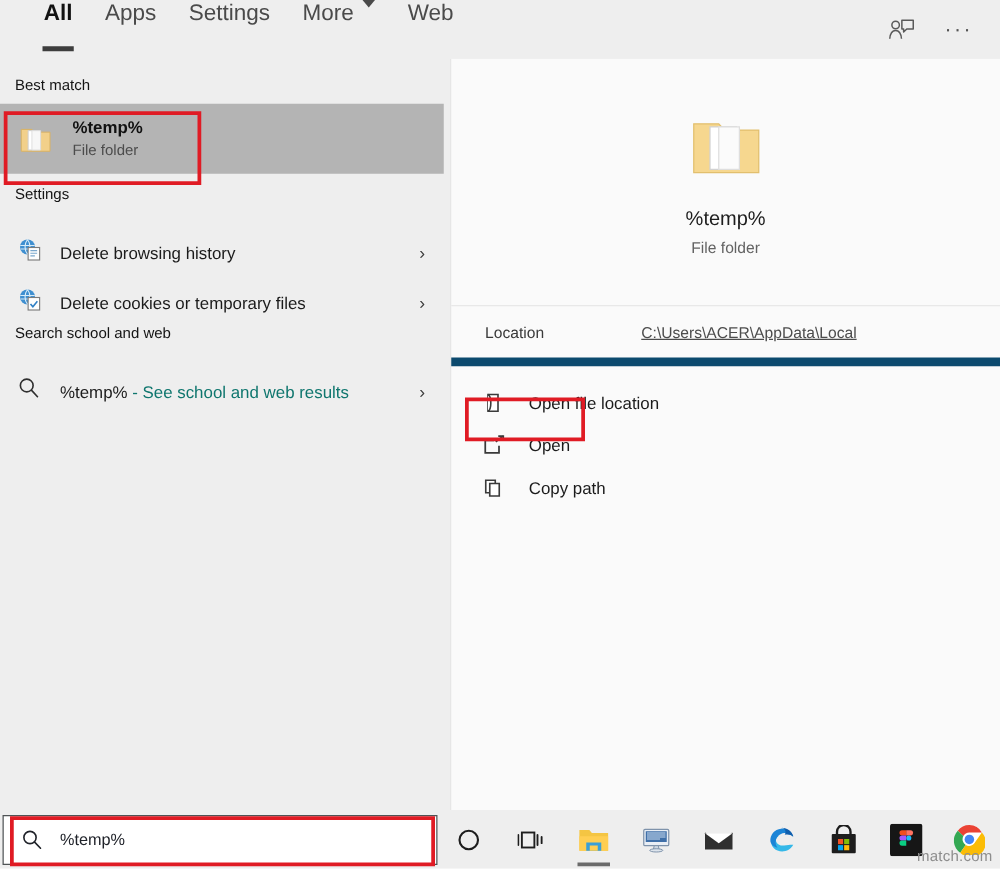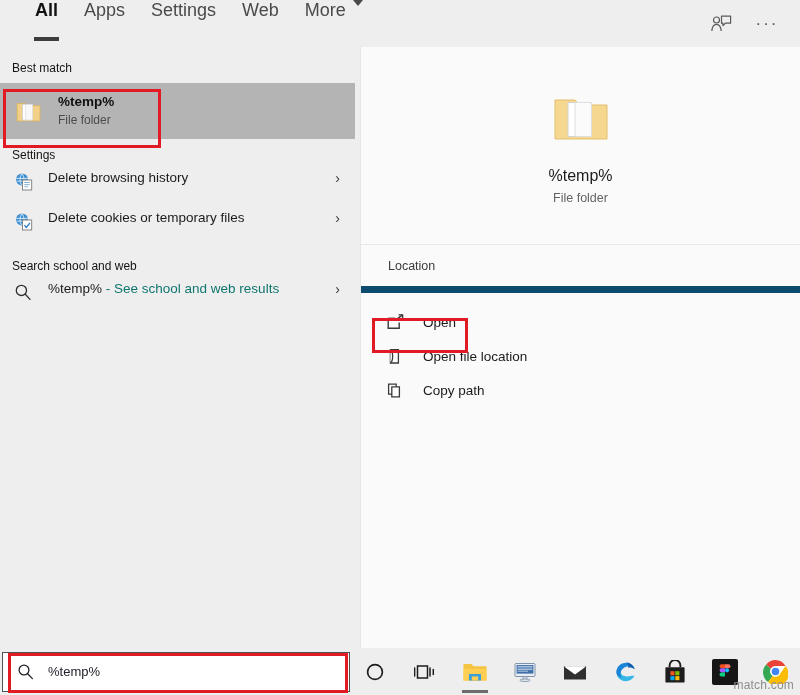--- a/index.html
+++ b/index.html
@@ -81,21 +81,21 @@
   .row-ico {
     width: 32px; flex: 0 0 32px; height: 32px;
     display: flex; align-items: center; justify-content: center;
     margin-right: 14px;
   }
   .row-txt { display: flex; flex-direction: column; justify-content: center; min-width: 0; }
   .row-title { font-size: 13.5px; color: #111; font-weight: bold; line-height: 1.35; }
   .row-sub { font-size: 12px; color: #4c4c4c; line-height: 1.4; }
 
   .srow {
-    display: flex; align-items: flex-start;
+    display: flex; align-items: flex-end;
     height: 40px; padding-left: 12px; padding-right: 16px;
     cursor: default;
   }
   .srow .row-ico { width: 22px; flex: 0 0 22px; height: 22px; margin-right: 14px; }
   .srow-label { font-size: 13.5px; color: #1b1b1b; flex: 1; white-space: nowrap; }
   .srow-label .dim { color: #0f766e; }
   .chev { color: #3b3b3b; font-size: 14px; padding-right: 4px; }
 
   
   .right {
@@ -188,25 +188,25 @@
       <div class="tab active">
         <span>All</span>
       </div>
       <div class="tab">
         <span>Apps</span>
       </div>
       <div class="tab">
         <span>Settings</span>
       </div>
       <div class="tab">
-        <span>Web</span>
-      </div>
-      <div class="tab">
         <span>More</span>
         <span class="caret"></span>
+      </div>
+      <div class="tab">
+        <span>Web</span>
       </div>
 
       <div class="hdr-right">
         <div class="hdr-btn">
           <svg width="22" height="20" viewBox="0 0 22 20">
             <circle cx="6.5" cy="6" r="3" fill="none" stroke="#5a5a5a" stroke-width="1.2"></circle>
             <path d="M1.8 17 C2.2 12.4 4.4 10.4 6.5 10.4 C8.6 10.4 10.8 12.4 11.2 17" fill="none" stroke="#5a5a5a" stroke-width="1.2"></path>
             <path d="M11.5 2.2 H20.6 V9.2 H15.4 L12.9 11.6 V9.2 H11.5 Z" fill="none" stroke="#5a5a5a" stroke-width="1.2" stroke-linejoin="round"></path>
           </svg>
         </div>
@@ -290,49 +290,50 @@
               <path d="M25 15.5 h16.5 v34 h-16.5 Z" fill="#fbfbfb" stroke="#dedede" stroke-width="1"></path>
               <path d="M5 20 h52 v32 H5 Z" fill="none"></path>
             </svg>
           </div>
           <div class="prev-name">%temp%</div>
           <div class="prev-sub">File folder</div>
         </div>
 
         <div class="loc">
           <span class="loc-key">Location</span>
+          <span class="loc-val">C:\Users\ACER\AppData\Local</span>
         </div>
 
         <div class="actions">
+
+          <div class="act">
+            <span class="act-ico">
+              <svg width="17" height="17" viewBox="0 0 17 17">
+                <path d="M3.4 1.6 H11.4 V15 H3.4 Z" fill="#ffffff" stroke="#3a3a3a" stroke-width="1.3"></path>
+                <path d="M3.4 1.6 C6.4 3.3 6.4 13.4 3.4 15" fill="#ffffff" stroke="#3a3a3a" stroke-width="1.3"></path>
+              </svg>
+            </span>
+            <span class="act-label">Open file location</span>
+          </div>
 
           <div class="act">
             <span class="act-ico">
               <svg width="17" height="16" viewBox="0 0 17 16">
                 <path d="M1.2 4.3 V14.2 H12.2 V8.6" fill="none" stroke="#3a3a3a" stroke-width="1.4"></path>
                 <path d="M1.2 4.3 H8.2" fill="none" stroke="#3a3a3a" stroke-width="1.4"></path>
                 <path d="M9.6 5.4 L15.4 0.9" fill="none" stroke="#3a3a3a" stroke-width="1.4"></path>
                 <path d="M11.6 0.9 H15.6 V4.6" fill="none" stroke="#3a3a3a" stroke-width="1.4"></path>
               </svg>
             </span>
             <span class="act-label">Open</span>
           </div>
 
           <div class="act">
             <span class="act-ico">
               <svg width="17" height="17" viewBox="0 0 17 17">
-                <path d="M3.4 1.6 H11.4 V15 H3.4 Z" fill="#ffffff" stroke="#3a3a3a" stroke-width="1.3"></path>
-                <path d="M3.4 1.6 C6.4 3.3 6.4 13.4 3.4 15" fill="#ffffff" stroke="#3a3a3a" stroke-width="1.3"></path>
-              </svg>
-            </span>
-            <span class="act-label">Open file location</span>
-          </div>
-
-          <div class="act">
-            <span class="act-ico">
-              <svg width="17" height="17" viewBox="0 0 17 17">
                 <path d="M1.6 2.2 H9.2 V12.2 H1.6 Z" fill="#ffffff" stroke="#3a3a3a" stroke-width="1.3"></path>
                 <path d="M4.8 4.8 H12.4 V14.8 H4.8 Z" fill="#ffffff" stroke="#3a3a3a" stroke-width="1.3"></path>
               </svg>
             </span>
             <span class="act-label">Copy path</span>
           </div>
 
         </div>
       </div>
     </div>

